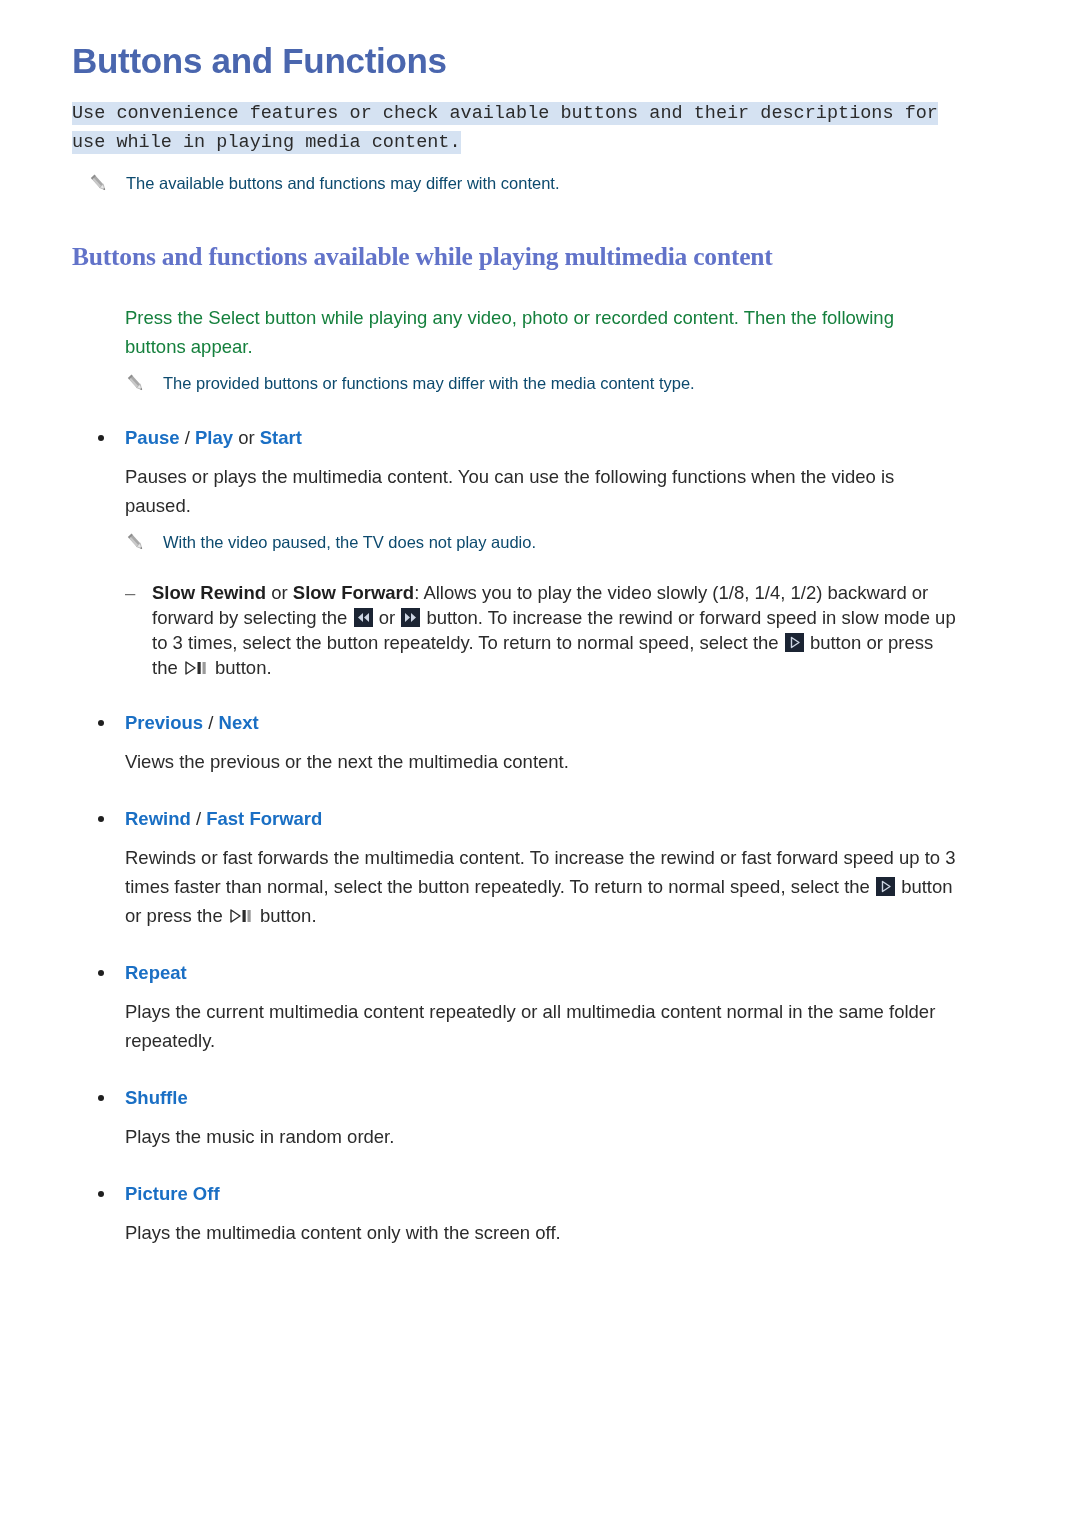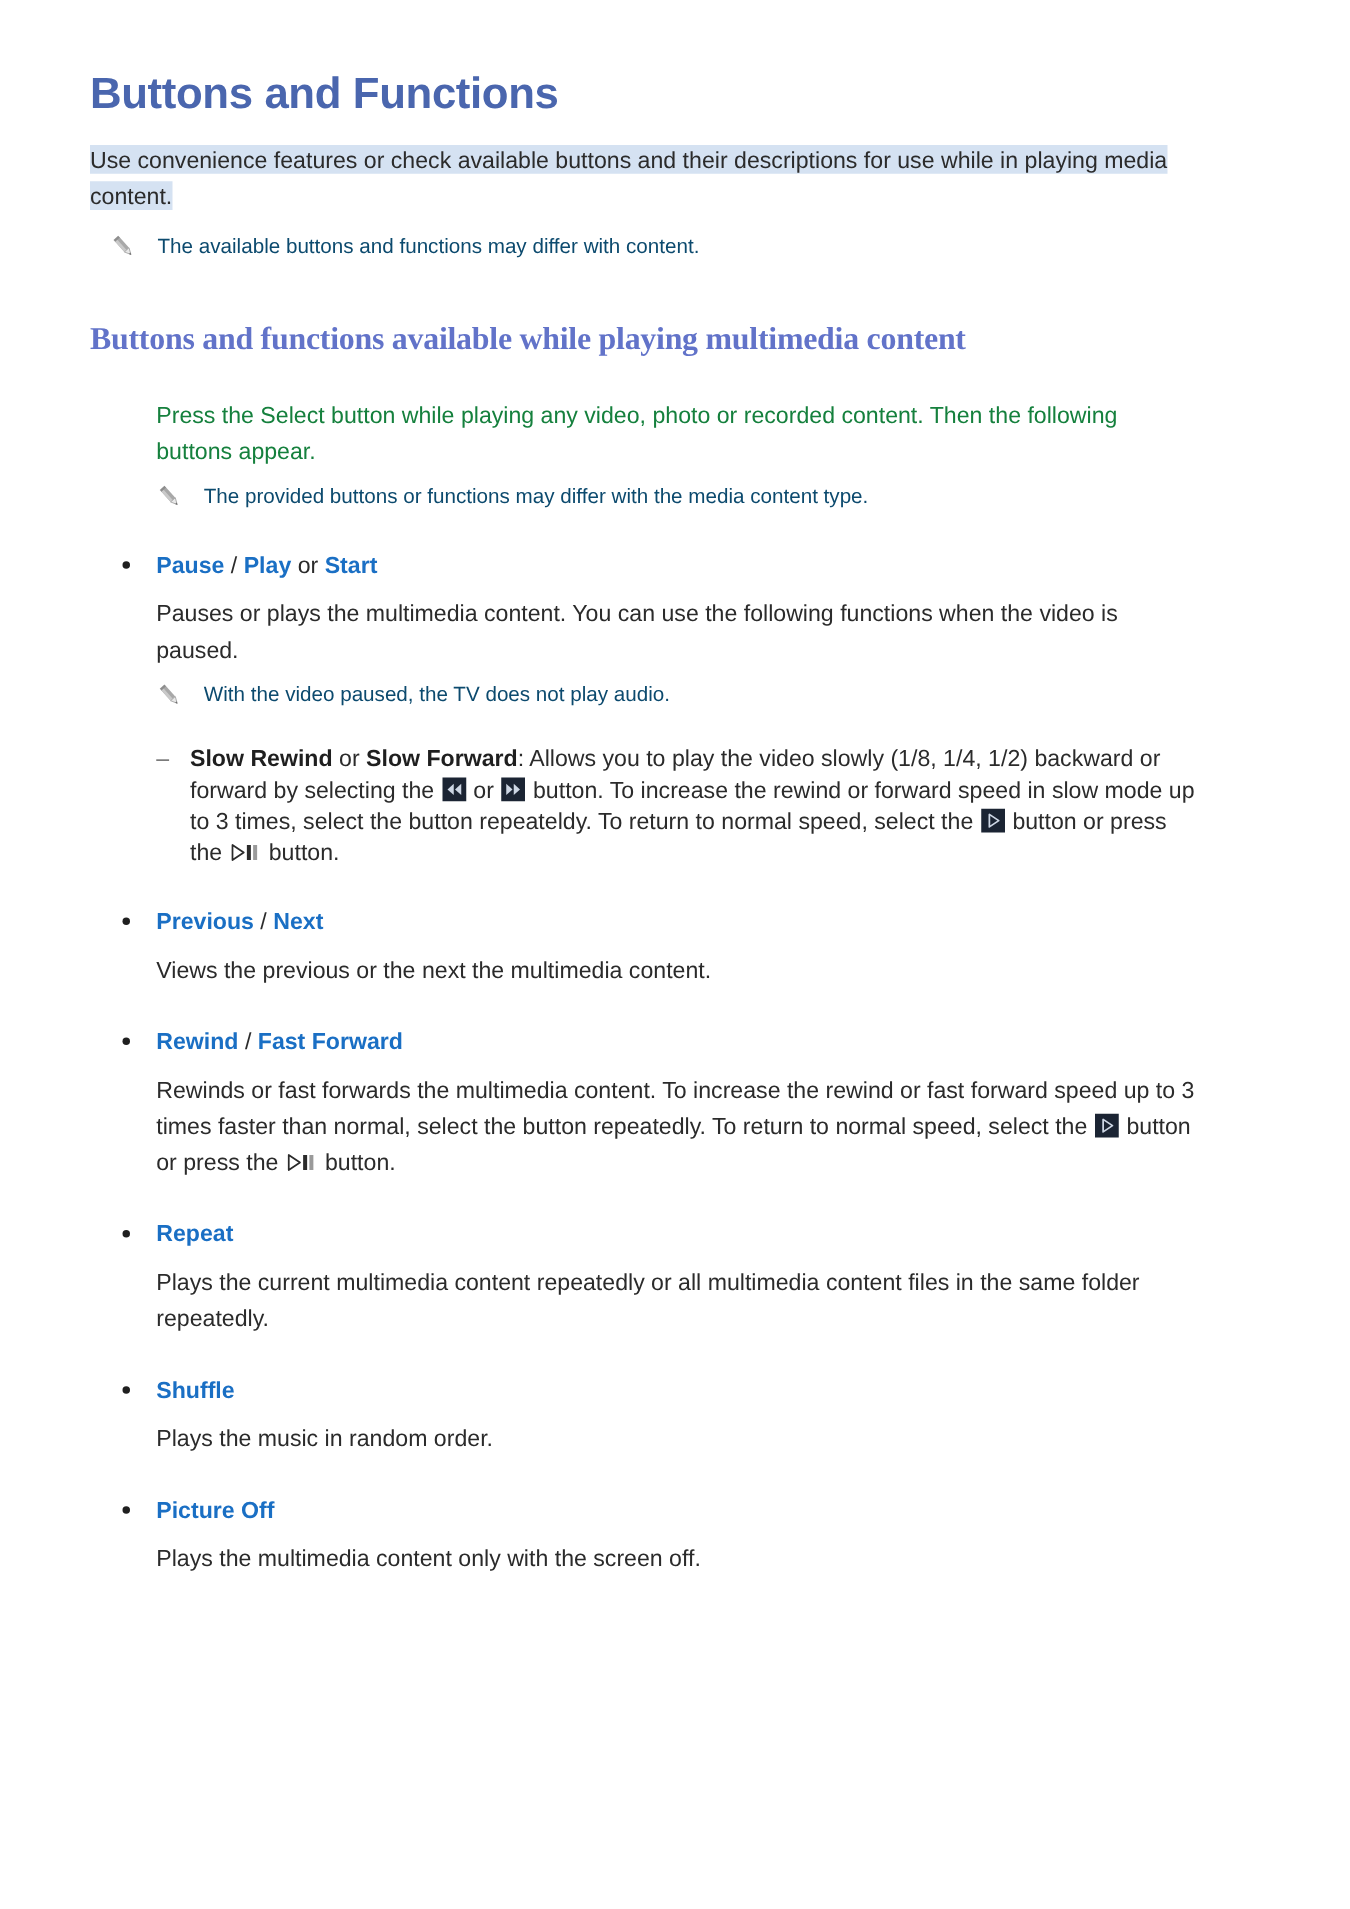--- a/index.html
+++ b/index.html
@@ -11,41 +11,42 @@
     width: 1080px;
     min-height: 1527px;
     font-family: "Liberation Sans", sans-serif;
     color: #222222;
     -webkit-font-smoothing: antialiased;
   }
   .page {
     width: 1028px;
     min-height: 1527px;
     box-sizing: border-box;
-    padding: 54px 70px 40px 70px;
+    padding: 40px 70px 40px 70px;
     position: relative;
   }
 
   
   .doc-title {
     font-size: 35px;
     line-height: 1.18;
     font-weight: bold;
     color: #4a66ae;
     letter-spacing: -0.3px;
     margin: 0 0 18px 2px;
   }
 
   
   .lead {
     font-size: 18.5px;
     line-height: 29px;
     color: #2b2b2b;
     margin: 0 0 14px 2px;
     max-width: 935px;
+    font-family: Liberation Mono, monospace;
   }
   .lead .hl {
     background: #d5e2f2;
     box-decoration-break: clone;
     -webkit-box-decoration-break: clone;
     padding: 1px 0;
   }
 
   
   .note {
@@ -253,21 +254,21 @@
             <polygon points="2,3 2,15 11,9" fill="none" stroke="#2b2b2b" stroke-width="1.4" stroke-linejoin="round"></polygon>
             <rect x="13.5" y="3" width="3.2" height="12" fill="#2b2b2b"></rect>
             <rect x="18.5" y="3" width="3.2" height="12" fill="#9a9a9a"></rect>
           </svg></span><span> button.</span></div>
   </div>
 
   <div class="bullet-item">
     <div class="bullet-head">
       <span class="b">Repeat</span>
     </div>
-    <div class="bullet-body">Plays the current multimedia content repeatedly or all multimedia content files in the same folder repeatedly.</div>
+    <div class="bullet-body">Plays the current multimedia content repeatedly or all multimedia content normal in the same folder repeatedly.</div>
   </div>
 
   <div class="bullet-item">
     <div class="bullet-head">
       <span class="b">Shuffle</span>
     </div>
     <div class="bullet-body">Plays the music in random order.</div>
   </div>
 
   <div class="bullet-item">

